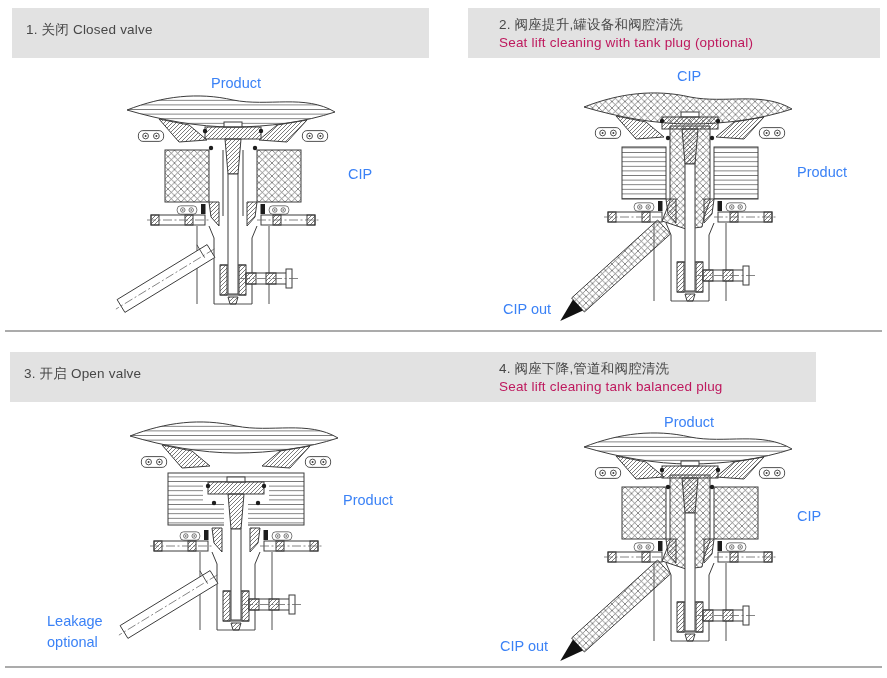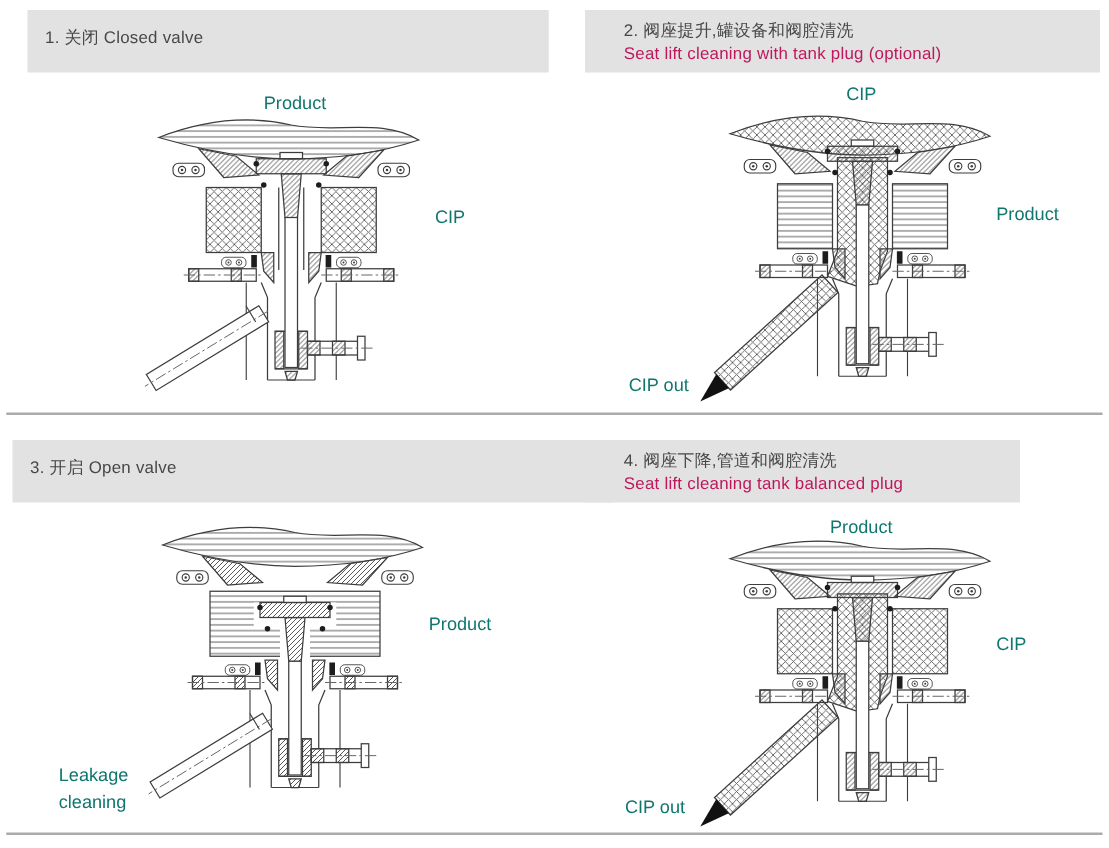--- a/index.html
+++ b/index.html
@@ -6,29 +6,29 @@
   #page{
     position:relative;width:887px;height:678px;background:#fff;overflow:hidden;
     font-family:"Liberation Sans", sans-serif;color:#3a3a3a;
   }
   .hbar{position:absolute;height:50px;background:#e2e2e2;}
   .hbar .t1{padding:13px 0 0 14px;font-size:13.5px;color:#474747;letter-spacing:.2px;}
   .hbar.two .t1{padding-top:8px;margin-left:17px;}
   .hbar.two .t2{padding:1px 0 0 31px;font-size:13.5px;color:#be185d;letter-spacing:.2px;}
   .divider{position:absolute;left:5px;width:877px;height:2px;background:#ababab;}
   .valve-figure{position:absolute;}
-  .lbl{position:absolute;font-size:14.5px;color:#0f766e;white-space:nowrap;transform:translateX(-50%);}
+  .lbl{position:absolute;font-size:14.5px;color:#3b82f6;white-space:nowrap;transform:translateX(-50%);}
   .lbl.leftalign{transform:none;white-space:normal;width:78px;line-height:21px;}
 </style>
 </head>
 <body>
 
 <div id="page">
 
-  <div class="hbar" style="left:22px;top:8px;width:417px">
+  <div class="hbar" style="left:12px;top:8px;width:417px">
     <div class="t1">1. 关闭 Closed valve</div>
   </div>
   <div class="hbar two" style="left:468px;top:8px;width:412px">
     <div class="t1">2. 阀座提升,罐设备和阀腔清洗</div>
     <div class="t2">Seat lift cleaning with tank plug (optional)</div>
   </div>
   <div class="hbar" style="left:10px;top:352px;width:480px">
     <div class="t1">3. 开启 Open valve</div>
   </div>
   <div class="hbar two" style="left:468px;top:352px;width:348px">
@@ -388,19 +388,19 @@
   </svg></div>
 
   <div class="lbl" style="left:236px;top:75px">Product</div>
   <div class="lbl" style="left:360px;top:166px">CIP</div>
 
   <div class="lbl" style="left:689px;top:68px">CIP</div>
   <div class="lbl" style="left:822px;top:164px">Product</div>
   <div class="lbl" style="left:527px;top:301px">CIP out</div>
 
   <div class="lbl" style="left:368px;top:492px">Product</div>
-  <div class="lbl leftalign" style="left:47px;top:611px">Leakage cleaning</div>
+  <div class="lbl leftalign" style="left:47px;top:611px">Leakage optional</div>
 
   <div class="lbl" style="left:689px;top:414px">Product</div>
   <div class="lbl" style="left:809px;top:508px">CIP</div>
   <div class="lbl" style="left:524px;top:638px">CIP out</div>
 
 </div>
 
 </body></html>

